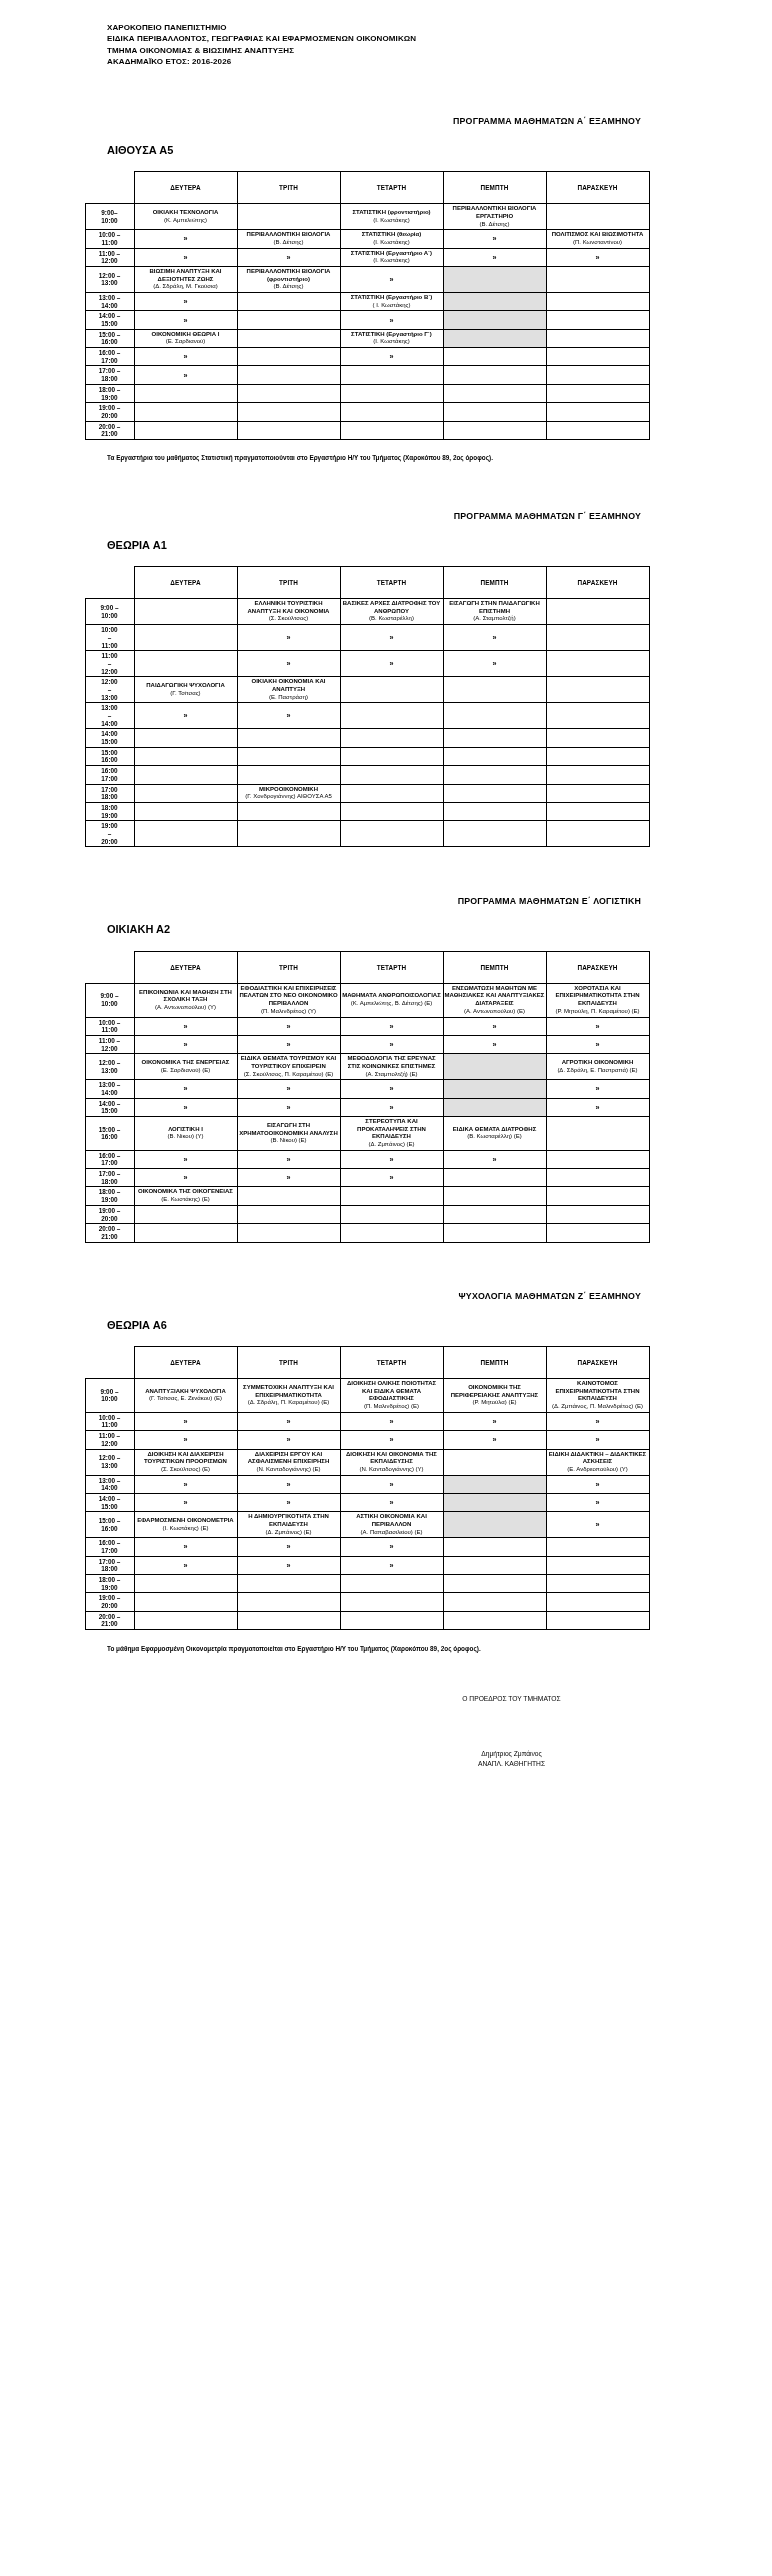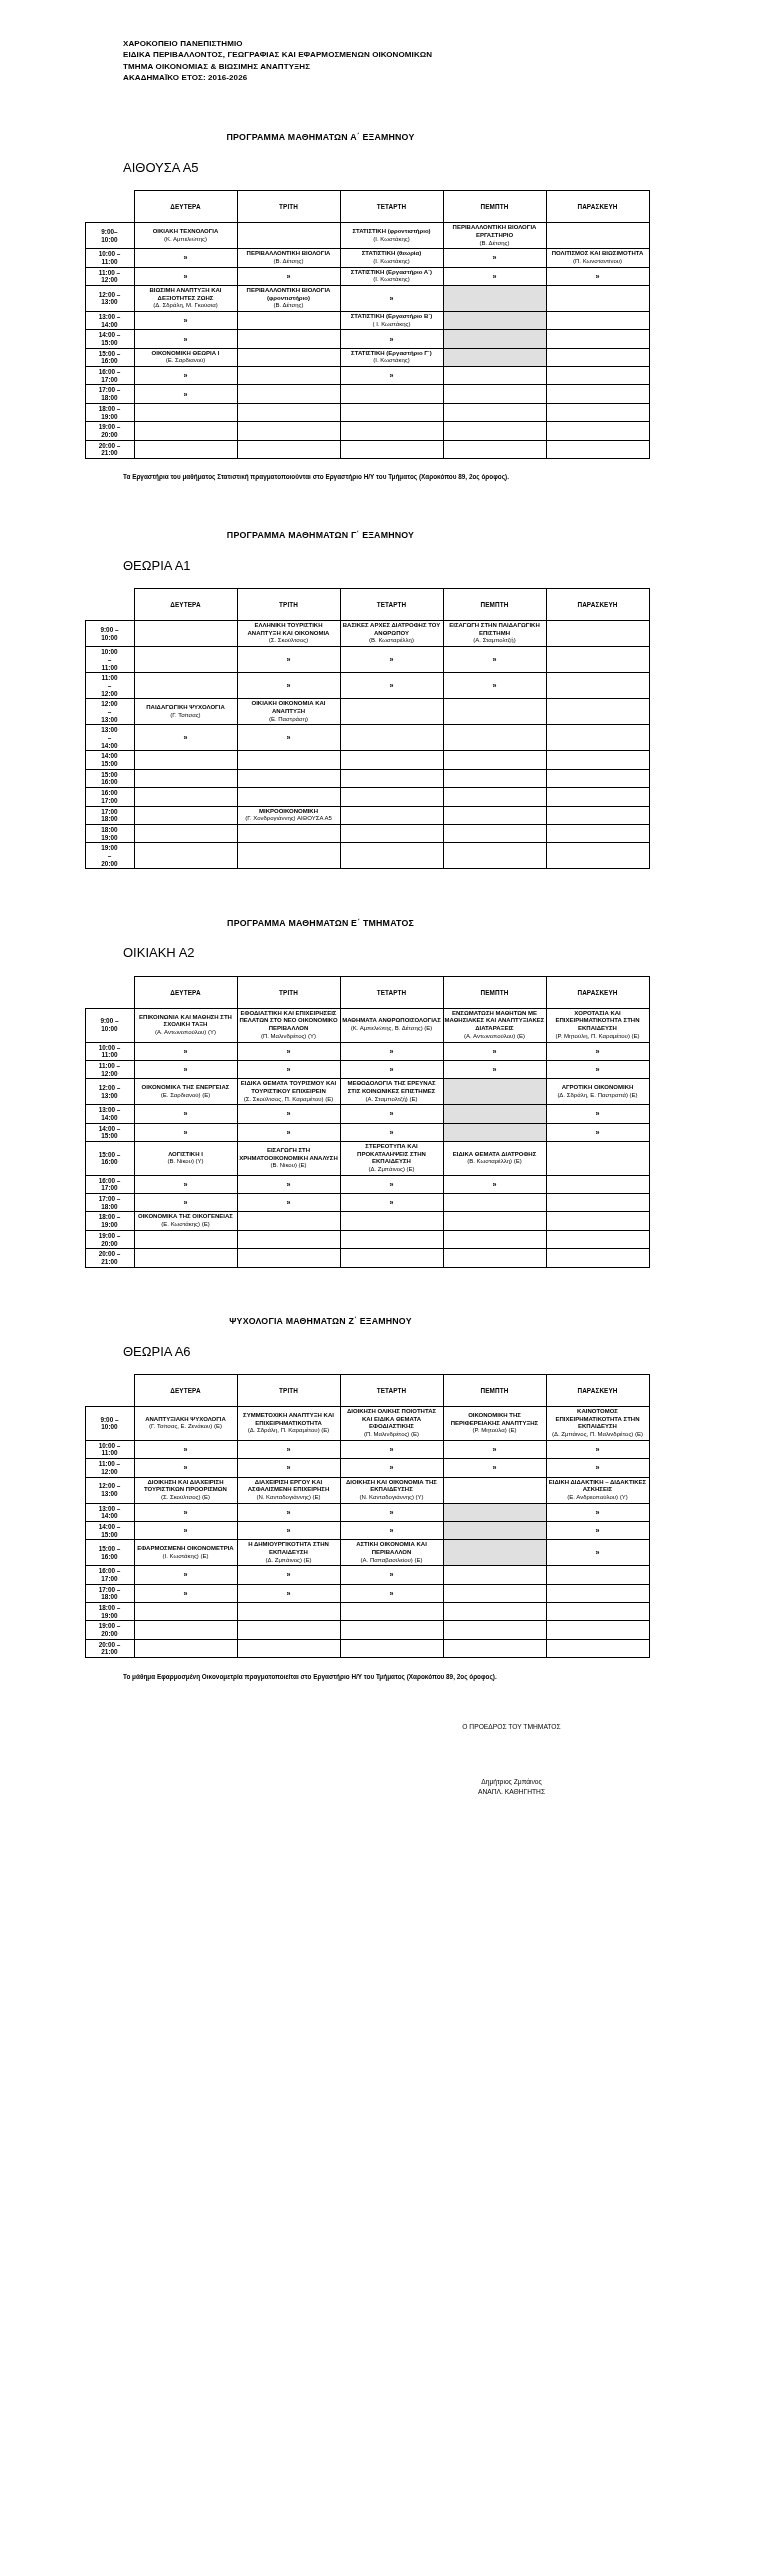--- a/index.html
+++ b/index.html
@@ -3,44 +3,44 @@
 <meta charset="utf-8">
 <style>
   * { box-sizing: border-box; }
   html, body { margin:0; padding:0; }
   body {
     width:773px;
     background:#ffffff;
     font-family:"Liberation Sans", sans-serif;
     color:#000;
   }
-  .page { width:734px; padding:16px; position:relative; }
+  .page { width:734px; padding:0; position:relative; }
 
   .doc-header {
     padding-top:21.6px;
     padding-left:107px;
     font-weight:bold;
     font-size:8px;
     line-height:1.44;
     letter-spacing:0.1px;
   }
   .doc-header div { white-space:nowrap; }
 
   .sem-title {
-    text-align:center;
+    text-align:right;
     font-weight:bold;
     font-size:8.8px;
     letter-spacing:0.2px;
     margin-top:18.5px;
     margin-bottom:17.5px;
     padding-right:93px;
   }
   .room-label {
-    font-weight:normal;
-    font-size:13px;
+    font-weight:bold;
+    font-size:11px;
     margin-left:107px;
     margin-bottom:15.5px;
   }
 
   table.sched {
     border-collapse:collapse;
     table-layout:fixed;
     margin-left:auto;
     margin-right:auto;
     background:#fff;
@@ -392,21 +392,21 @@
               <td class="blank"></td>
               <td class="blank"></td>
               <td class="blank"></td>
               <td class="blank"></td>
             </tr>
           </tbody>
         </table>
       </div>
       <div>
         <div class="spacer-lg"></div>
-        <div class="sem-title">ΠΡΟΓΡΑΜΜΑ  ΜΑΘΗΜΑΤΩΝ  Ε΄  ΤΜΗΜΑΤΟΣ</div>
+        <div class="sem-title">ΠΡΟΓΡΑΜΜΑ  ΜΑΘΗΜΑΤΩΝ  Ε΄  ΛΟΓΙΣΤΙΚΗ</div>
         <div class="room-label">ΟΙΚΙΑΚΗ Α2</div>
         <table class="sched">
           <colgroup>
             <col style="width: 49px;">
             <col style="width: 103px;">
             <col style="width: 103px;">
             <col style="width: 103px;">
             <col style="width: 103px;">
             <col style="width: 103px;">
           </colgroup>

